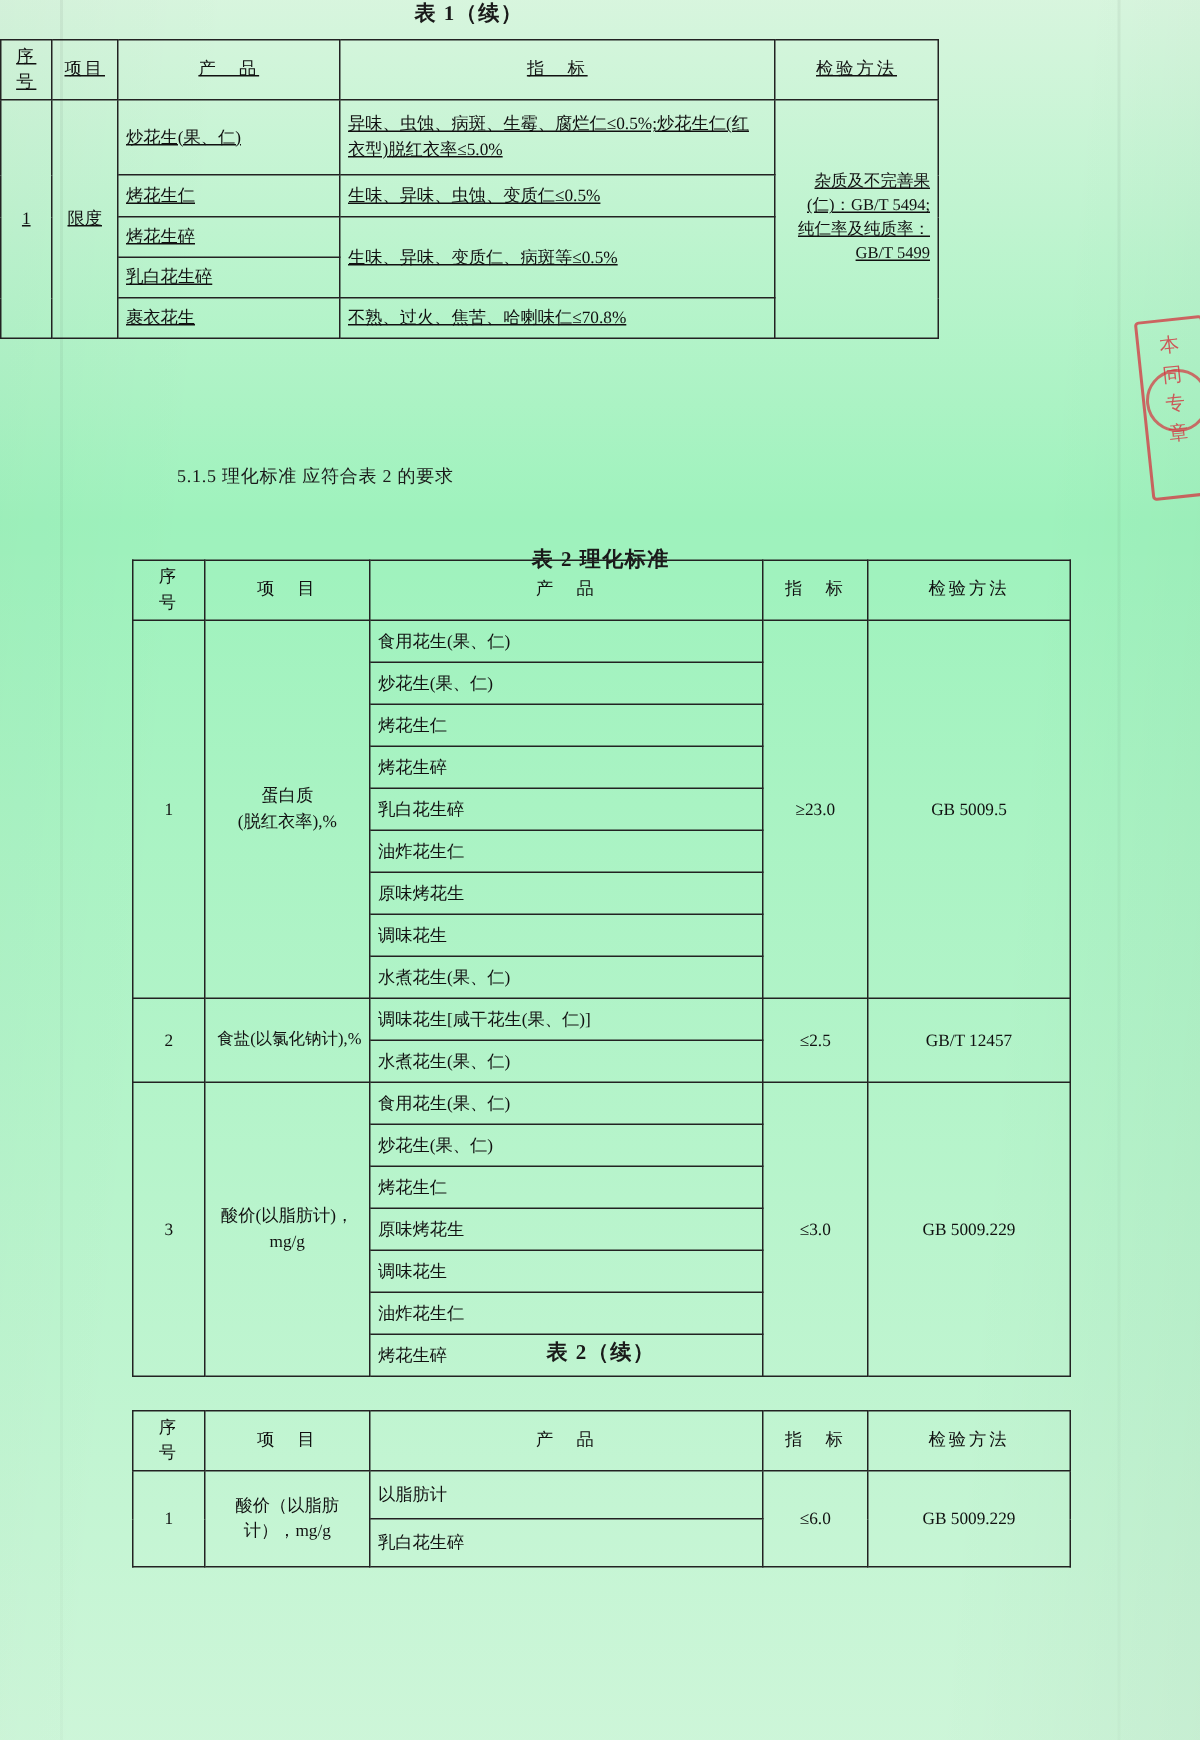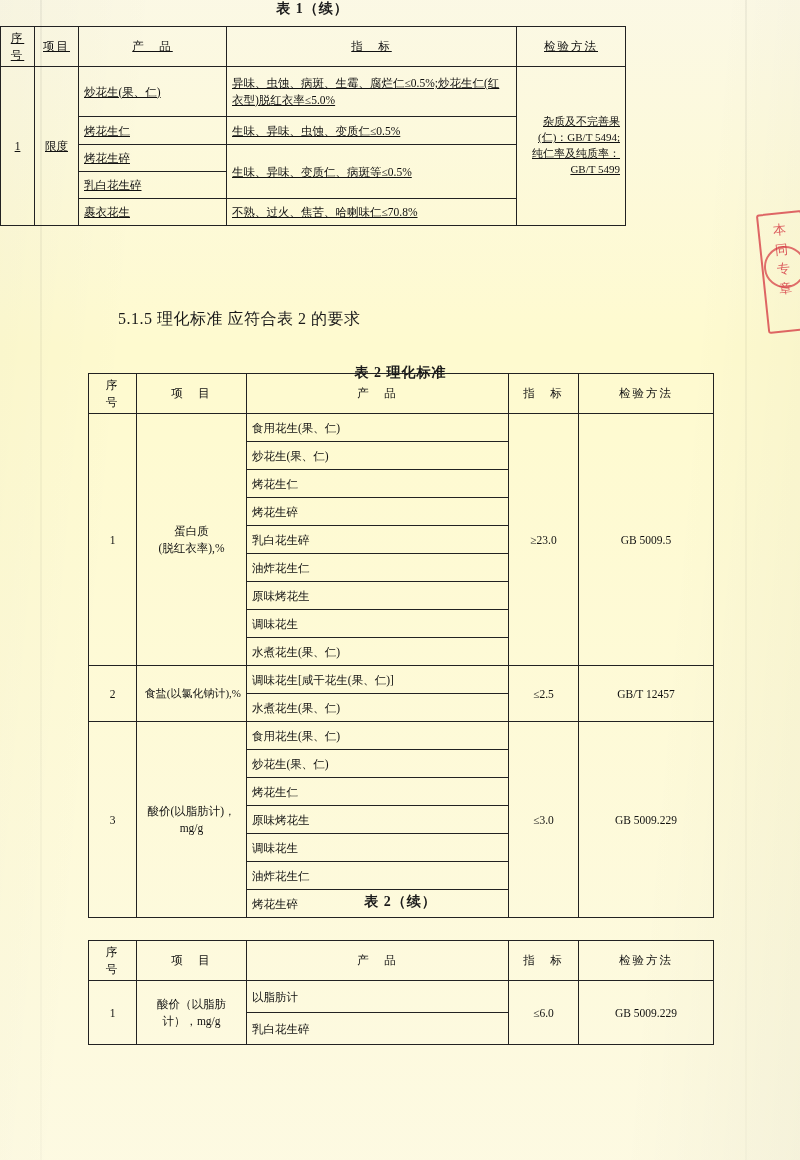--- a/index.html
+++ b/index.html
@@ -12,21 +12,21 @@
     background: #ffffff;
     font-family: "Liberation Serif", "DejaVu Serif", serif;
     color: #1a1a1a;
     position: relative;
     overflow: hidden;
   }
   .page {
     position: relative;
     width: 800px;
     height: 1160px;
-    background: #fef9c3;
+    background: #86efac;
   }
   
   .paper-tint {
     position: absolute;
     inset: 0;
     background:
       linear-gradient(95deg, rgba(0,0,0,0.02) 0%, rgba(0,0,0,0.0) 18%, rgba(0,0,0,0.0) 80%, rgba(0,0,0,0.03) 100%),
       linear-gradient(180deg, rgba(250,248,243,0.7) 0%, rgba(255,255,255,0.2) 30%, rgba(252,250,246,0.6) 100%);
     pointer-events: none;
   }
@@ -38,21 +38,21 @@
     background: linear-gradient(180deg, rgba(0,0,0,0.05), rgba(0,0,0,0.02));
     pointer-events: none;
   }
   .sec-title {
     text-align: center;
     font-size: 14px;
     font-weight: bold;
     letter-spacing: 1px;
   }
   .clause {
-    font-size: 16px;
+    font-size: 12px;
     letter-spacing: 0.5px;
     text-align: center;
   }
   table.doc {
     border-collapse: collapse;
     table-layout: fixed;
     font-size: 11.5px;
     color: #111;
   }
   table.doc td, table.doc th {

